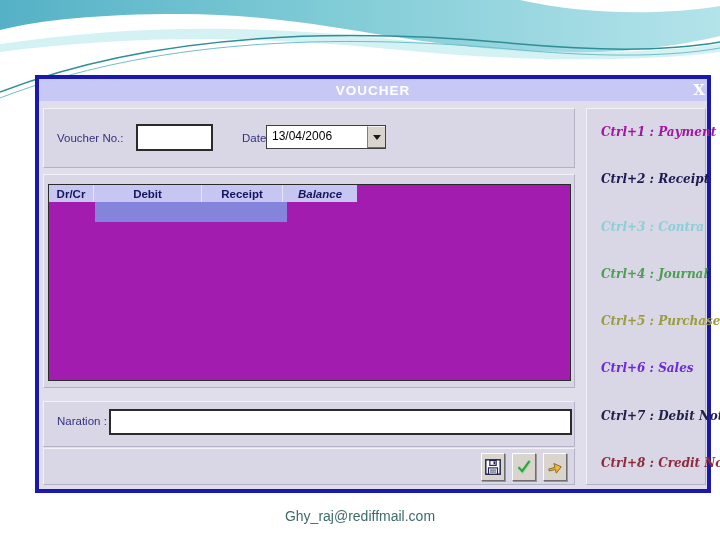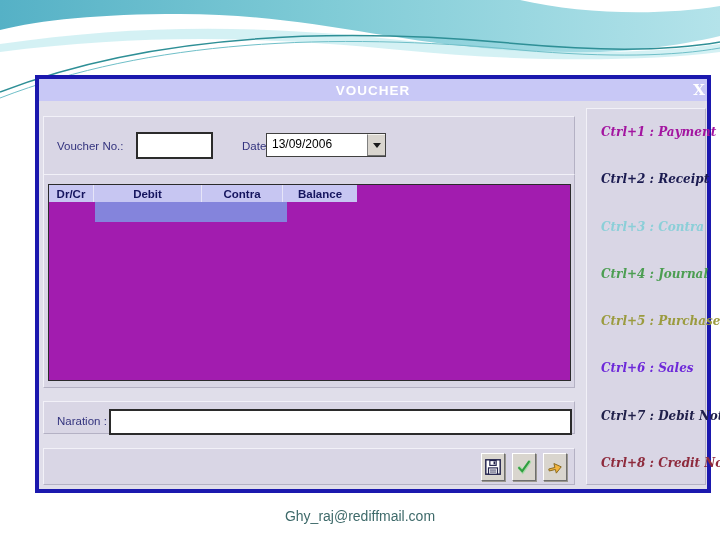--- a/index.html
+++ b/index.html
@@ -21,23 +21,23 @@
   }
   .title-text{color:#ffffff;font-weight:bold;font-size:13.5px;letter-spacing:1px;}
   .close-x{
     position:absolute;right:2px;top:1px;color:#ffffff;font-weight:bold;font-size:15px;
     font-family:"DejaVu Serif",serif;cursor:default;line-height:20px;
   }
   .panel{
     position:absolute;background:#D9D6E5;box-sizing:border-box;
     border:1px solid;border-color:#F2F1F8 #B4B1C4 #B4B1C4 #F2F1F8;
   }
-  .panel-a{left:4px;top:37px;width:532px;height:60px;text-decoration:underline;}
+  .panel-a{left:4px;top:29px;width:532px;height:60px;text-decoration:underline;}
   .panel-b{left:4px;top:95px;width:532px;height:214px;}
-  .panel-c{left:4px;top:322px;width:532px;height:33px;}
+  .panel-c{left:4px;top:322px;width:532px;height:46px;}
   .panel-d{left:4px;top:369px;width:532px;height:37px;}
   .sidebar{left:547px;top:29px;width:120px;height:377px;
     display:flex;flex-direction:column;justify-content:space-between;
     padding:16px 4px 14px 14px;}
   .field-label{position:absolute;color:#33337E;font-size:11.5px;}
   .lbl-voucher{left:13px;top:23px;}
   .lbl-date{left:198px;top:23px;}
   .lbl-naration{left:13px;top:13px;}
   .txt{
     position:absolute;background:#ffffff;border:2px solid #2B2B2B;box-sizing:border-box;
@@ -65,21 +65,21 @@
   .thead{display:flex;height:17px;}
   .th{
     background:#C7C6F2;color:#15155E;font-weight:bold;font-size:11.5px;
     display:flex;align-items:center;justify-content:center;box-sizing:border-box;
     border-right:1px solid #E6E5F8;
   }
   .col-drcr{width:45px;}
   .col-account{width:192px;}
   .col-debit{width:108px;}
   .col-credit{width:81px;}
-  .col-balance{width:74px;border-right:none;}
+  .col-balance{width:74px;border-right:none;font-style:italic;}
   .selected-cell{position:absolute;left:46px;top:17px;width:192px;height:20px;background:#8484DC;}
   
   .btn-row{position:absolute;right:7px;top:4px;display:flex;gap:7px;}
   .tool-btn{
     width:24px;height:28px;background:#D9D5CE;
     border:1px solid;border-color:#FFFFFF #6e6e6e #6e6e6e #FFFFFF;
     box-shadow:1px 1px 0 #9a978f;
     display:flex;align-items:center;justify-content:center;padding:0;cursor:default;
   }
   
@@ -118,33 +118,33 @@
     <div class="titlebar">
       <span class="title-text">VOUCHER</span>
       <span class="close-x">X</span>
     </div>
 
     <div class="panel panel-a">
       <span class="field-label lbl-voucher">Voucher No.:</span>
       <input class="txt voucher-input" value="" style="">
       <span class="field-label lbl-date">Date :</span>
       <div class="combo">
-        <span class="combo-value">13/09/2006</span>
+        <span class="combo-value">13/04/2006</span>
         <span class="combo-btn">
           <span class="arrow-down"></span>
         </span>
       </div>
     </div>
 
     <div class="panel panel-b">
       <div class="table-box">
         <div class="thead">
           <div class="th col-drcr">Dr/Cr</div>
           <div class="th col-debit">Debit</div>
-          <div class="th col-credit">Contra</div>
+          <div class="th col-credit">Receipt</div>
           <div class="th col-balance">Balance</div>
         </div>
         <div class="selected-cell"></div>
       </div>
     </div>
 
     <div class="panel panel-c">
       <span class="field-label lbl-naration">Naration :</span>
       <input class="txt naration-input" value="" style="">
     </div>

